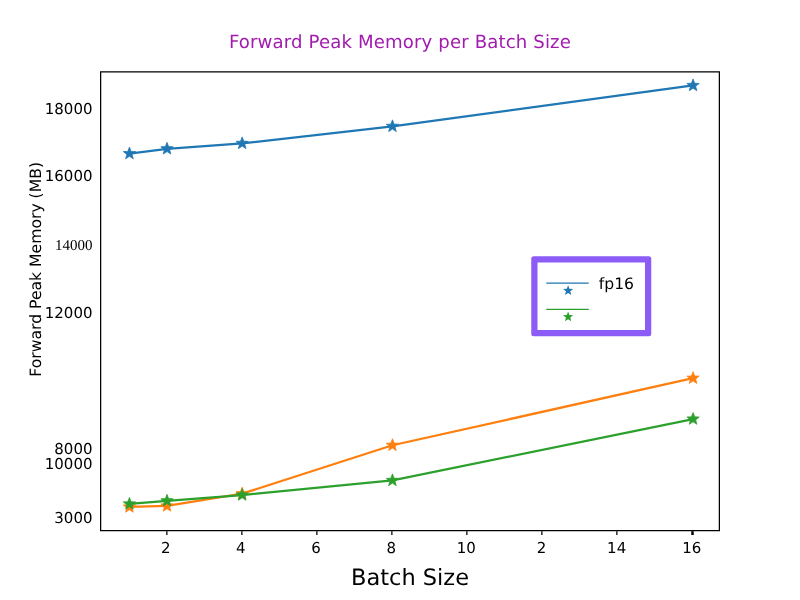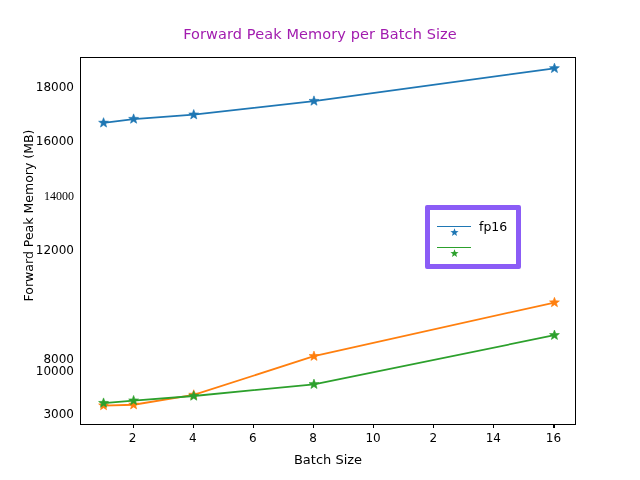--- a/index.html
+++ b/index.html
@@ -60,21 +60,21 @@
     transform: rotate(-90deg);
     transform-origin: center center;
   }
   
   #xlabel {
     position: absolute;
     left: 80px;
     top: 452px;
     width: 496px;
     text-align: center;
-    font-size: 13px;
+    font-size: 18px;
   }
   .ytick-row {
     position: absolute;
     left: 0;
     width: 84px;
     height: 1px;
   }
   .ytick-label {
     position: absolute;
     right: 10px;

